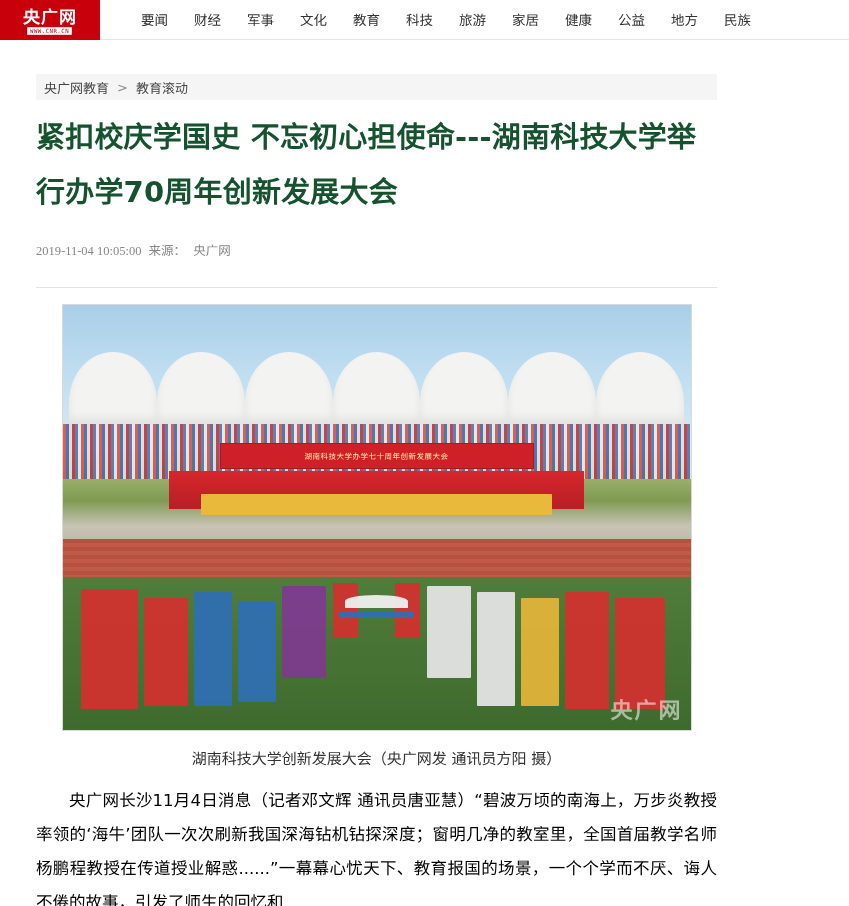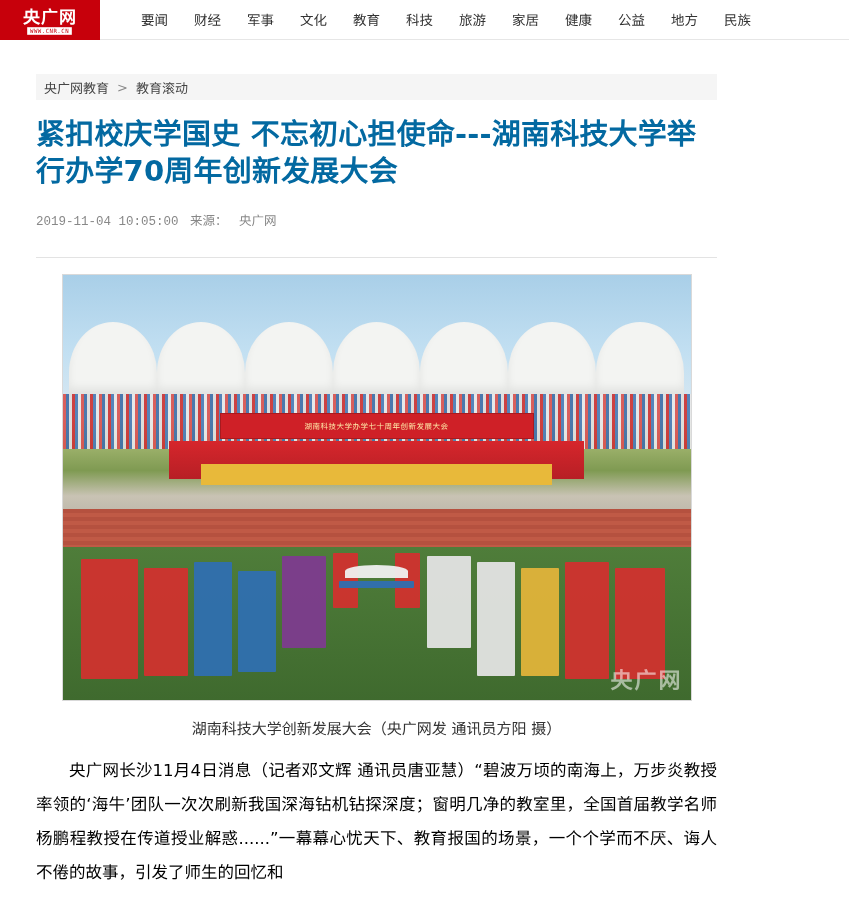--- a/index.html
+++ b/index.html
@@ -87,35 +87,35 @@
     width: 100%;
     padding: 0 8px;
     font-family: "DejaVu Sans", sans-serif;
   }
   .crumb-link { color: #444444; cursor: pointer; }
   .crumb-sep { margin: 0 8px; color: #888888; }
   .crumb-current { color: #444444; cursor: pointer; text-align: center; }
 
   
   .headline {
-    margin-top: 16px;
+    margin-top: 10px;
     font-size: 29px;
-    line-height: 37px;
+    line-height: 55px;
     font-weight: bold;
-    color: #0369a1;
+    color: #14532d;
     letter-spacing: 0.2px;
     font-family: "DejaVu Sans", sans-serif;
   }
 
   
   .meta {
     margin-top: 20px;
     font-size: 12.5px;
     color: #888888;
-    font-family: Liberation Mono, monospace;
+    font-family: Liberation Serif, serif;
   }
   .meta span { margin-right: 4px; }
 
   .divider {
     margin-top: 28px;
     border-top: 1px solid #e3e3e3;
     width: 100%;
   }
 
   

